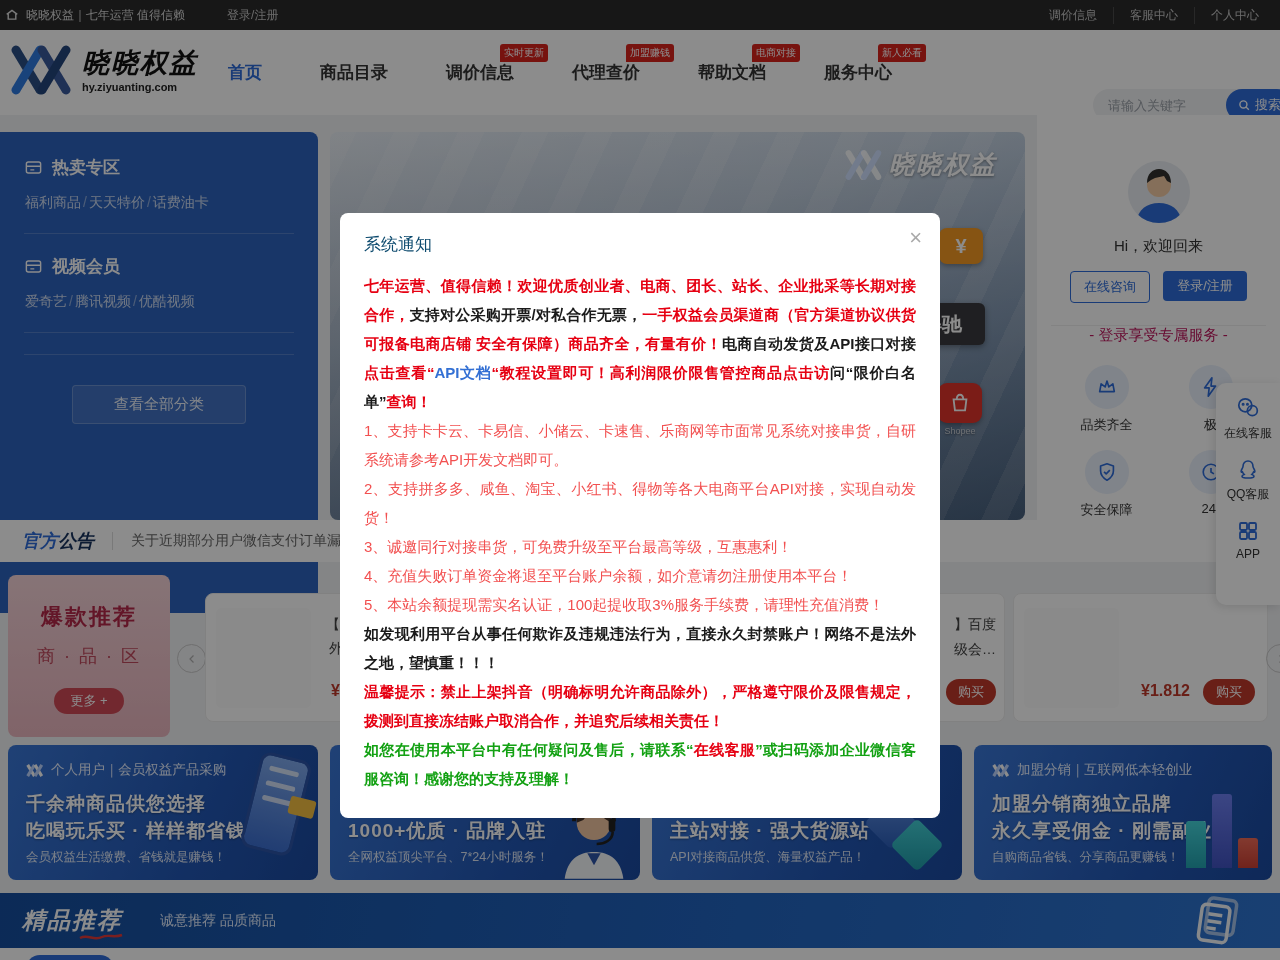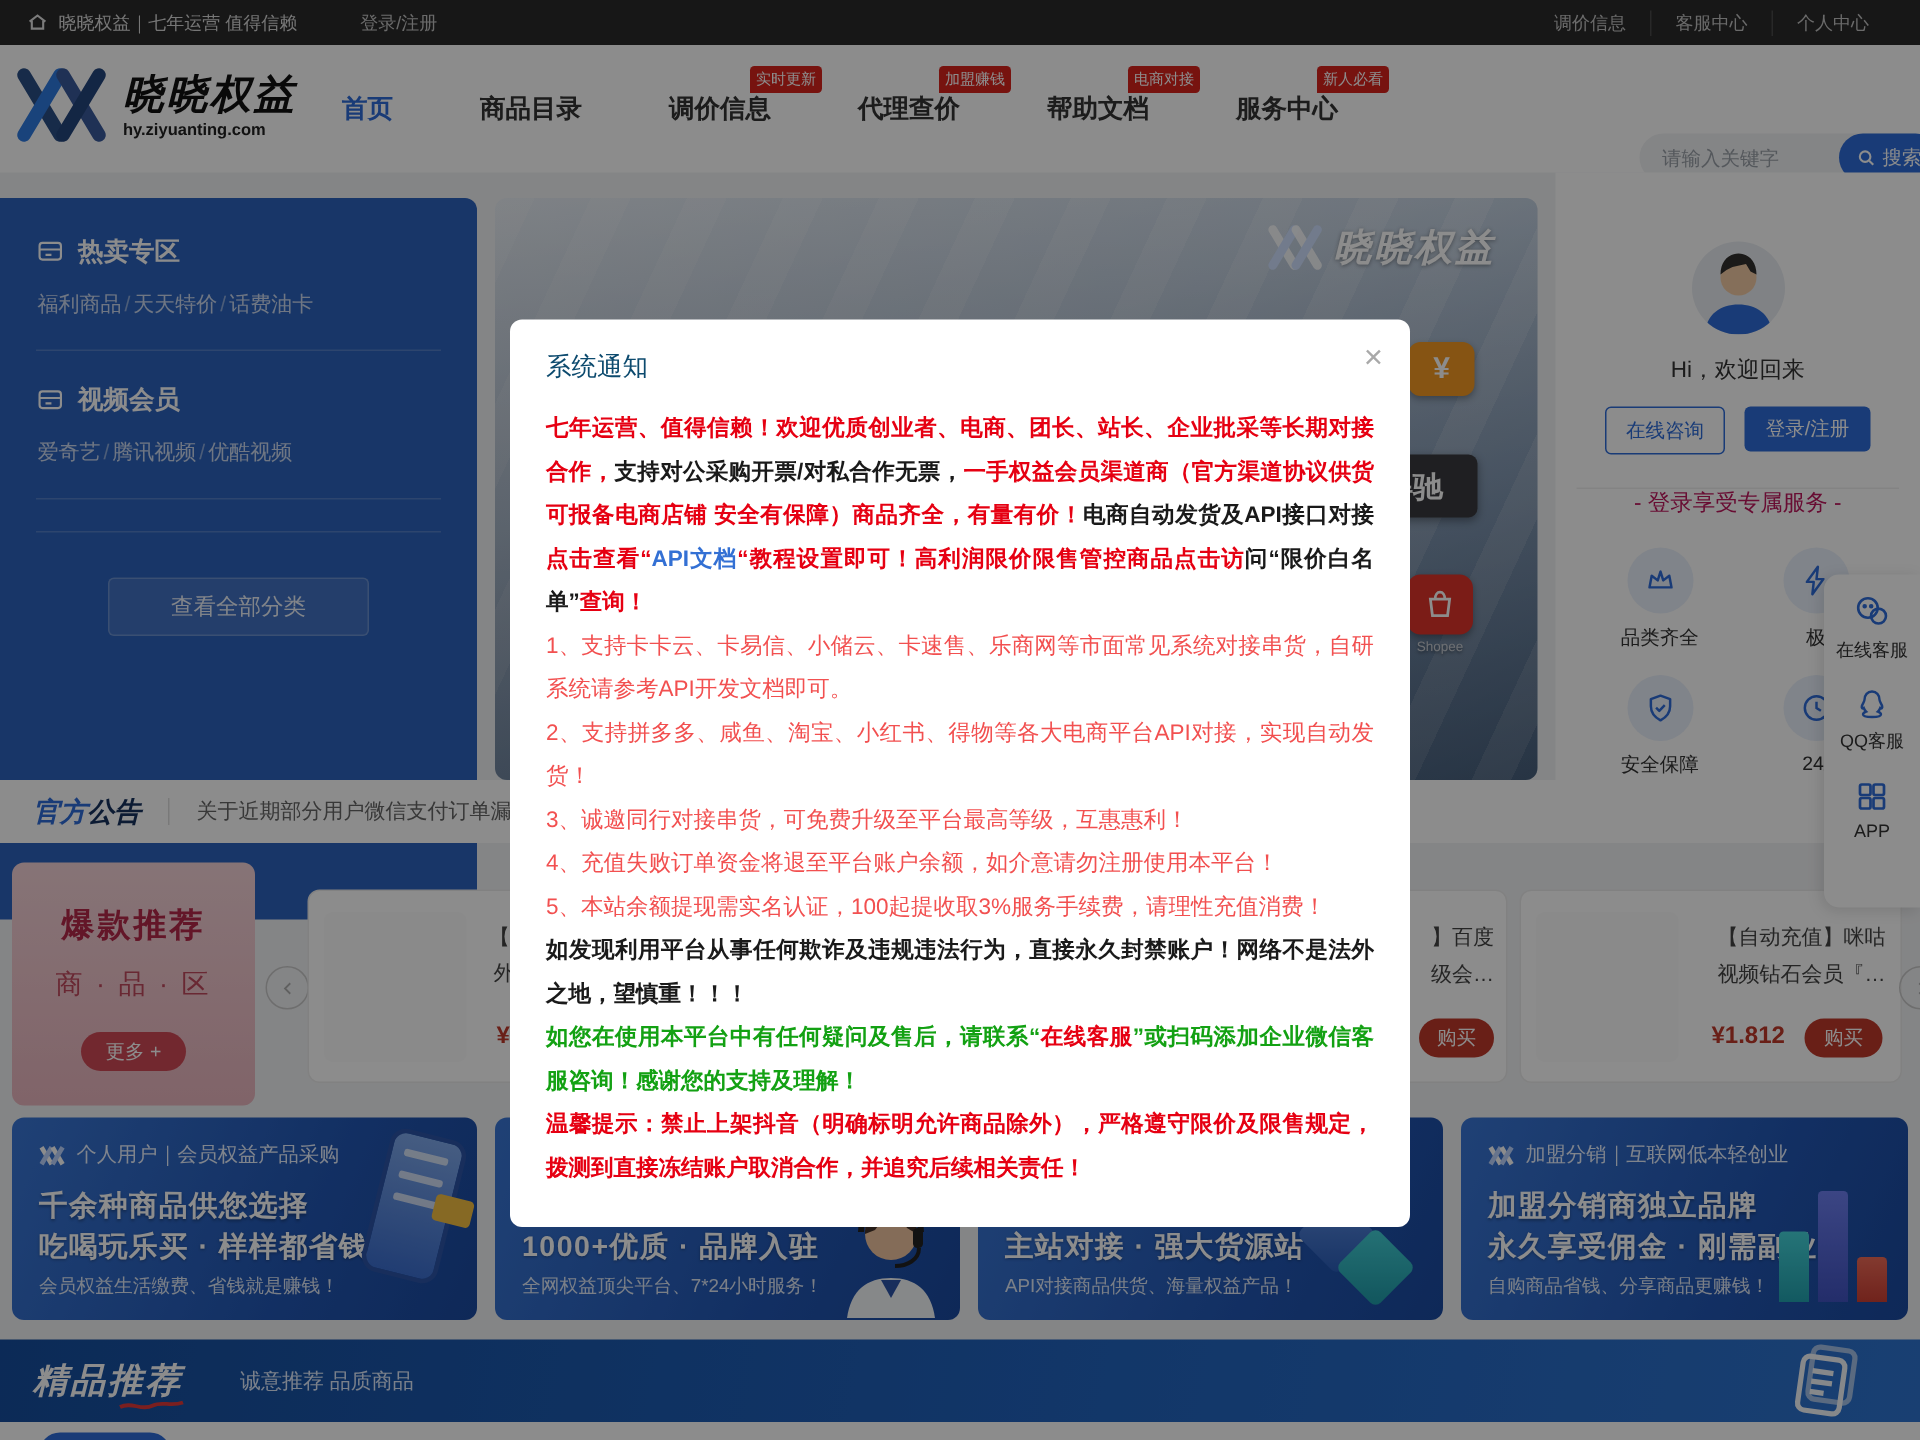--- a/index.html
+++ b/index.html
@@ -1,21 +1,21 @@
 <!DOCTYPE html>
 <html><head>
 <meta charset="utf-8">
 <style>
   html,body{margin:0;padding:0;background:#222}
   #screen{position:relative;width:1280px;height:960px;overflow:hidden;background:#f1f2f4;
     font-family:"Liberation Sans","DejaVu Sans",sans-serif;margin:0 auto}
   svg{display:block}
   
   .tb{position:absolute;left:0;top:0;width:1280px;height:30px;background:#2b2b2b;color:#c2c2c2;
-      font-size:12px;display:flex;align-items:center;box-sizing:border-box;padding:0 18px;z-index:1}
+      font-size:12px;display:flex;align-items:center;box-sizing:border-box;padding:0 5px;z-index:1}
   .tb .home{display:flex;align-items:center;gap:7px;color:#d8d8d8}
   .tb .lg{margin-left:42px;color:#c2c2c2;cursor:pointer}
   .tb-r{margin-left:auto;display:flex;align-items:center}
   .tb-r span{padding:0 16px;border-left:1px solid #4a4a4a;cursor:pointer}
   .tb-r span:first-child{border-left:none}
   
   .nav{position:absolute;left:0;top:30px;width:1280px;height:85px;background:#fff;z-index:1}
   .logo{position:absolute;left:10px;top:14px;display:flex;cursor:pointer}
   .brand-txt{margin-left:8px}
   .brand-name{font-size:27px;font-weight:700;font-style:italic;color:#111;letter-spacing:2px;line-height:30px;margin-top:4px}
@@ -353,24 +353,20 @@
   <div class="card" style="left:660px;width:345px">
     <div class="imgph"></div>
     <div style="position:absolute;right:8px;top:18px;text-align:right">
       <div class="tt">】百度</div>
       <div class="tt">级会…</div>
     </div>
     <div class="buy" style="right:8px;bottom:16px;width:50px;height:26px">购买</div>
   </div>
   <div class="card" style="left:1013px;width:255px">
     <div class="imgph"></div>
-    <div style="position:absolute;left:110px;right:10px;top:18px;text-align:right">
-      <div class="tt">【自动充值】咪咕</div>
-      <div class="tt">视频钻石会员『…</div>
-    </div>
     <span class="price" style="position:absolute;left:127px;top:88px">¥1.812</span>
     <div class="buy" style="right:12px;bottom:16px;width:52px;height:26px">购买</div>
   </div>
   <div class="arr" style="left:1266px">
     <svg width="12" height="12" viewBox="0 0 24 24" fill="none" stroke="currentColor" stroke-width="2.4">
         <path d="M9 5l7 7-7 7"></path>
       </svg>
   </div>
 
   <div class="bn" style="left:8px;width:310px">
@@ -470,18 +466,18 @@
     <div class="m-body">
       <p class="mp"><span class="red-b">七年运营、值得信赖！欢迎优质创业者、电商、团长、站长、企业批采等长期对接合作，</span><span class="dark-b">支持对公采购开票/对私合作无票，</span><span class="red-b">一手权益会员渠道商（官方渠道协议供货 可报备电商店铺 安全有保障）商品齐全，有量有价！</span><span class="dark-b">电商自动发货及API接口对接</span><span class="red-b">点击查看“</span><span class="link-b">API文档</span><span class="red-b">“教程设置即可！高利润限价限售管控商品点击访</span><span class="dark-b">问“限价白名单”</span><span class="red-b">查询！</span></p>
       <div class="mp items">
           <span class="ritem">1、支持卡卡云、卡易信、小储云、卡速售、乐商网等市面常见系统对接串货，自研系统请参考API开发文档即可。</span>
           <span class="ritem">2、支持拼多多、咸鱼、淘宝、小红书、得物等各大电商平台API对接，实现自动发货！</span>
           <span class="ritem">3、诚邀同行对接串货，可免费升级至平台最高等级，互惠惠利！</span>
           <span class="ritem">4、充值失败订单资金将退至平台账户余额，如介意请勿注册使用本平台！</span>
           <span class="ritem">5、本站余额提现需实名认证，100起提收取3%服务手续费，请理性充值消费！</span>
         </div>
       <p class="mp dark-b">如发现利用平台从事任何欺诈及违规违法行为，直接永久封禁账户！网络不是法外之地，望慎重！！！</p>
+      <p class="mp red-b">温馨提示：禁止上架抖音（明确标明允许商品除外），严格遵守限价及限售规定，拨测到直接冻结账户取消合作，并追究后续相关责任！</p>
       <p class="mp"><span class="green-b">如您在使用本平台中有任何疑问及售后，请联系“</span><span class="red-b">在线客服</span><span class="green-b">”或扫码添加企业微信客服咨询！感谢您的支持及理解！</span></p>
-      <p class="mp red-b">温馨提示：禁止上架抖音（明确标明允许商品除外），严格遵守限价及限售规定，拨测到直接冻结账户取消合作，并追究后续相关责任！</p>
     </div>
   </div>
 
 </div>
 
 </body></html>

